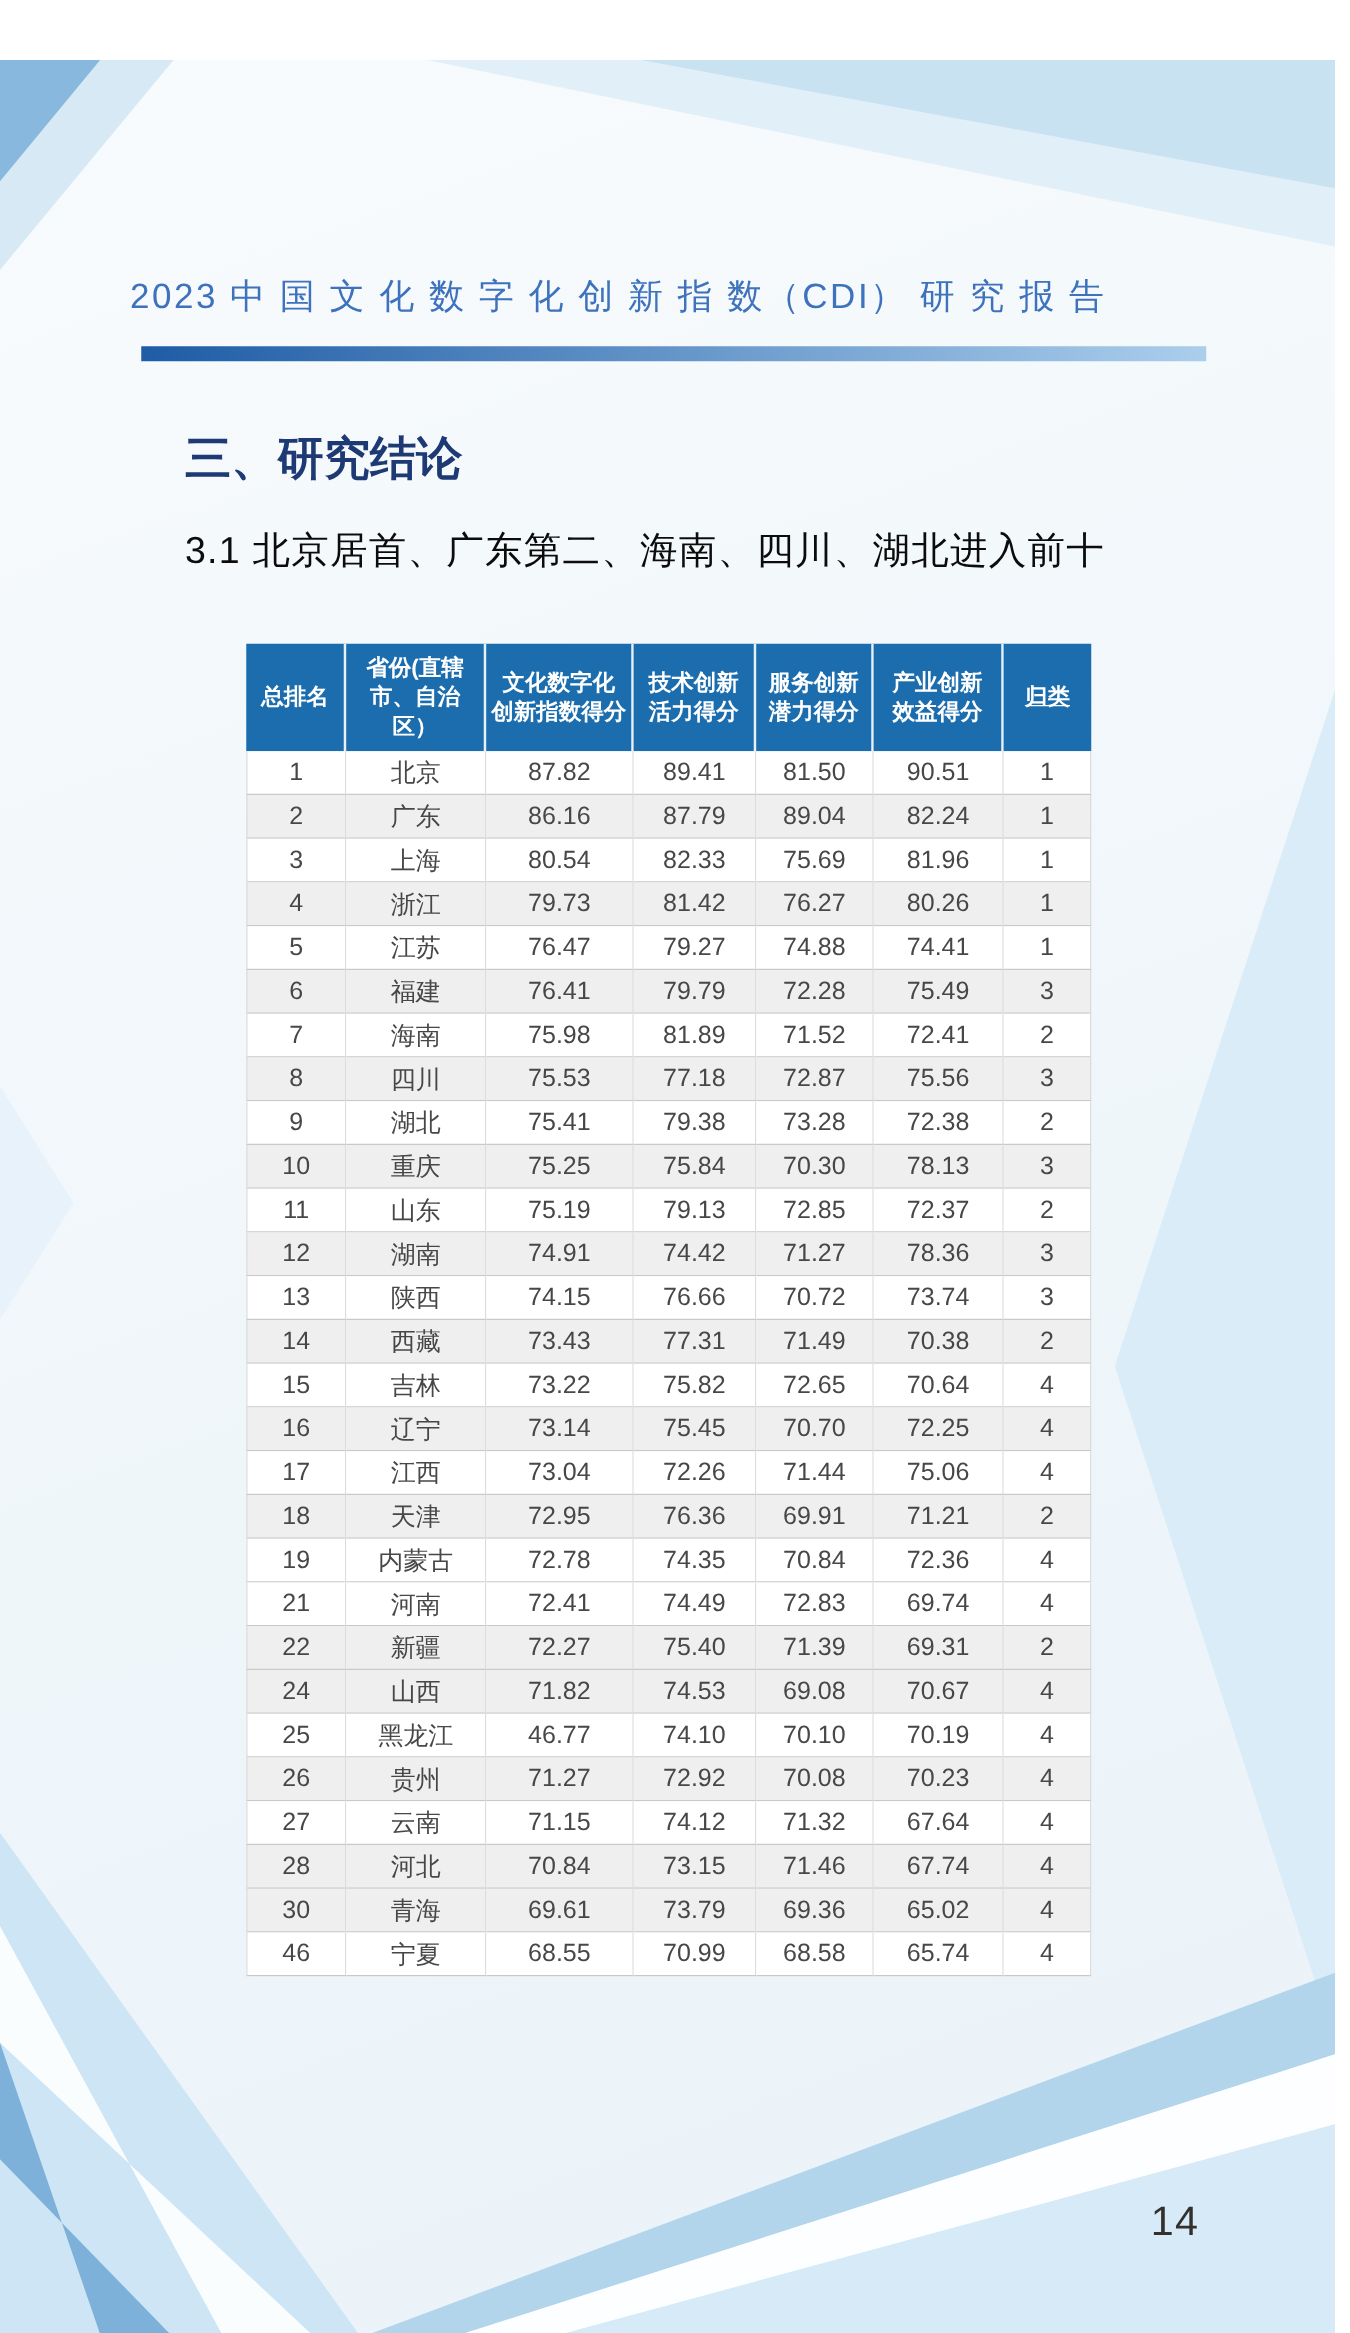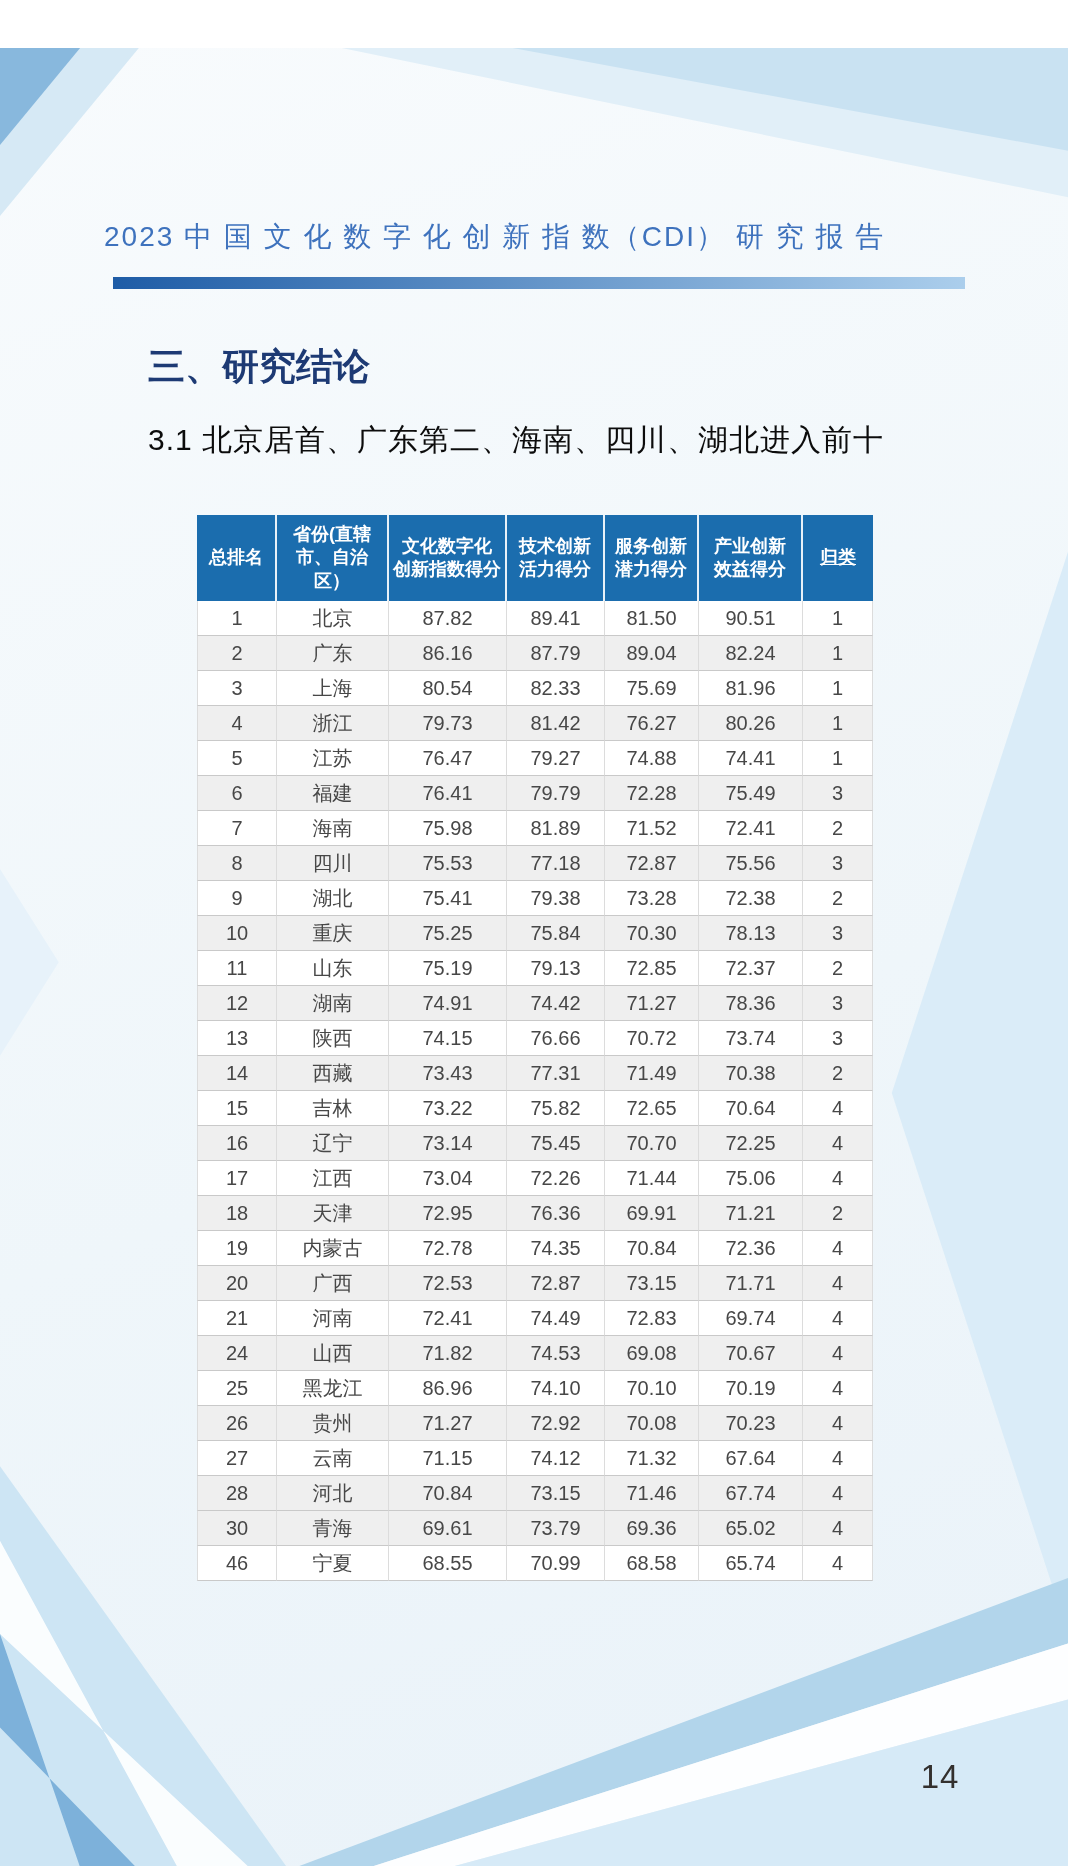--- a/index.html
+++ b/index.html
@@ -286,51 +286,51 @@
         </tr>
         <tr>
           <td>19</td>
           <td>内蒙古</td>
           <td>72.78</td>
           <td>74.35</td>
           <td>70.84</td>
           <td>72.36</td>
           <td>4</td>
         </tr>
-        <tr class="alt">
-          <td>20</td>
-          <td>广西</td>
-          <td>72.53</td>
-          <td>72.87</td>
-          <td>73.15</td>
-          <td>71.71</td>
-          <td>4</td>
-        </tr>
         <tr>
           <td>21</td>
           <td>河南</td>
           <td>72.41</td>
           <td>74.49</td>
           <td>72.83</td>
           <td>69.74</td>
           <td>4</td>
         </tr>
         <tr class="alt">
+          <td>22</td>
+          <td>新疆</td>
+          <td>72.27</td>
+          <td>75.40</td>
+          <td>71.39</td>
+          <td>69.31</td>
+          <td>2</td>
+        </tr>
+        <tr class="alt">
           <td>24</td>
           <td>山西</td>
           <td>71.82</td>
           <td>74.53</td>
           <td>69.08</td>
           <td>70.67</td>
           <td>4</td>
         </tr>
         <tr>
           <td>25</td>
           <td>黑龙江</td>
-          <td>86.96</td>
+          <td>46.77</td>
           <td>74.10</td>
           <td>70.10</td>
           <td>70.19</td>
           <td>4</td>
         </tr>
         <tr class="alt">
           <td>26</td>
           <td>贵州</td>
           <td>71.27</td>
           <td>72.92</td>

